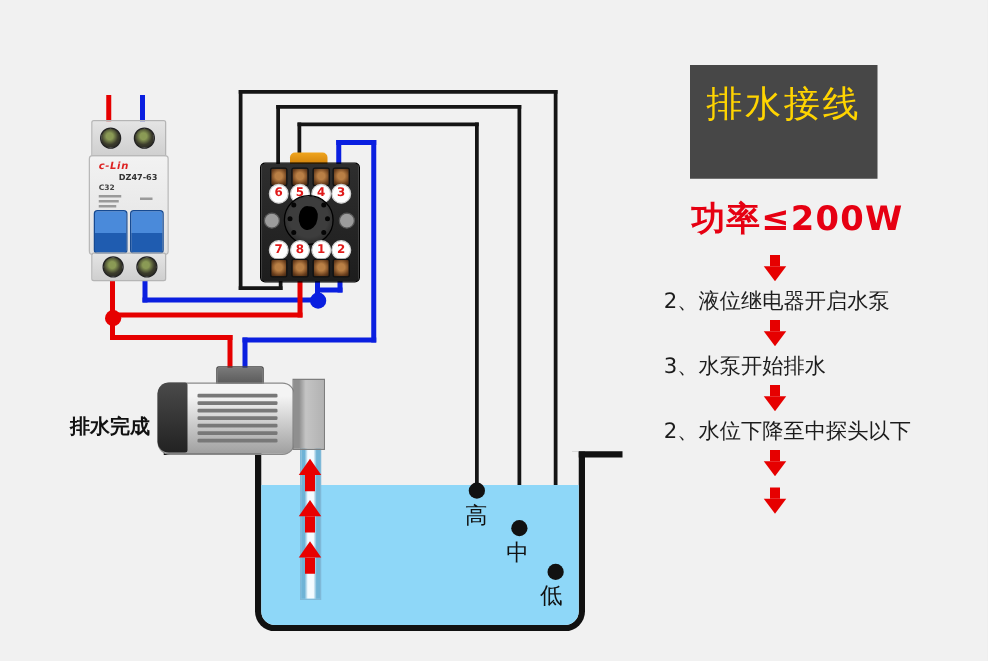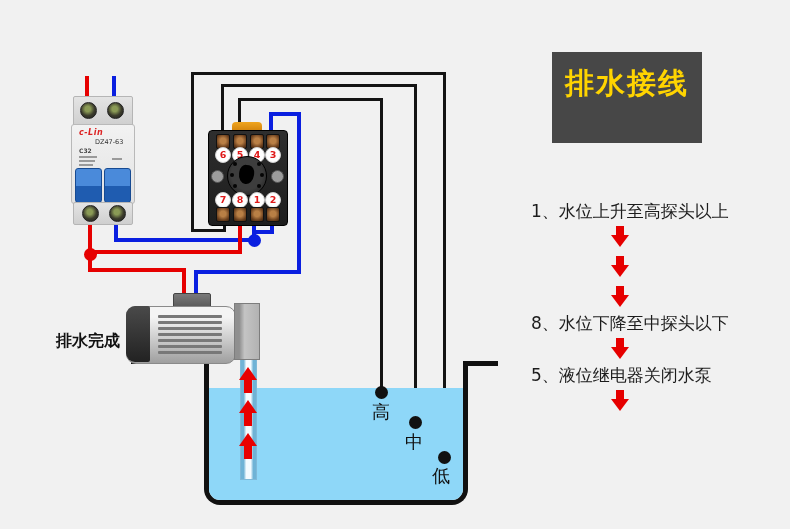--- a/index.html
+++ b/index.html
@@ -14,21 +14,21 @@
   .dot-red{background:#e60000;}
   .dot-blue{background:#0a1fe0;}
 
   
   .cb-term{position:absolute;background:linear-gradient(180deg,#e4e4e4,#cfcfcf);border:1px solid #b5b5b5;border-radius:2px;}
   .cb-screw{position:absolute;width:15px;height:15px;border-radius:50%;
     background:radial-gradient(circle at 45% 40%, #8a9a55 0 22%, #3c3c2c 55%, #1c1c1c 100%);
     border:1px solid #222;}
   .cb-body{position:absolute;background:linear-gradient(180deg,#f2f2f2,#e2e2e2);border:1px solid #b9b9b9;border-radius:3px;}
   .cb-brand{position:absolute;left:7px;top:3px;color:#d22;font-size:8px;font-weight:bold;font-style:italic;letter-spacing:.5px;}
-  .cb-model{position:absolute;left:7px;top:13px;color:#333;font-size:6.5px;font-weight:normal;padding-left:16px;}
+  .cb-model{position:absolute;left:7px;top:13px;color:#333;font-size:6.5px;font-weight:bold;padding-left:16px;}
   .cb-rating{position:absolute;left:7px;top:22px;color:#444;font-size:6px;font-weight:bold;}
   .cb-micro{position:absolute;background:#9a9a9a;height:2px;}
   .cb-handle{position:absolute;width:25px;height:33px;border-radius:3px;
     background:linear-gradient(180deg,#4a8ada 0 52%,#1f5cb0 52% 100%);border:1px solid #164a92;}
 
   
   .sk-body{position:absolute;background:linear-gradient(180deg,#2e2e2e,#1d1d1d);border:1px solid #000;border-radius:4px;}
   .sk-tab{position:absolute;background:linear-gradient(180deg,#f0a51e,#c87806);border-radius:4px 4px 0 0;}
   .sk-screw{position:absolute;width:12px;height:13px;border-radius:2px;
     background:radial-gradient(circle at 50% 45%, #b97f45 0 30%, #6b3f1d 70%, #3a220f 100%);border:1px solid #111;}
@@ -58,21 +58,21 @@
   
   #pipe{position:absolute;background:linear-gradient(90deg,#6fb3d6 0 18%,#f4fbff 35% 65%,#6fb3d6 82% 100%);
     border:1px solid #7fb9d8;}
   .up-arrow{position:absolute;width:18px;}
   .up-arrow .head{width:0;height:0;border-left:9px solid transparent;border-right:9px solid transparent;
     border-bottom:13px solid #e80000;}
   .up-arrow .stem{width:8px;height:13px;background:#e80000;margin:0 auto;}
 
   
   #title-box{position:absolute;background:#474747;text-align:center;}
-  #title-main{margin-top:12px;font-size:29px;font-weight:bold;color:#ffd400;letter-spacing:2px;}
+  #title-main{margin-top:12px;font-size:29px;font-weight:normal;color:#ffd400;letter-spacing:2px;}
   #title-sub{margin-top:3px;font-size:24px;font-weight:bold;color:#ffd400;letter-spacing:1px;}
   #power-note{position:absolute;font-size:27px;font-weight:bold;color:#e60012;letter-spacing:1px;}
   #steps{position:absolute;display:flex;flex-direction:column;}
   .step-line{font-size:17px;color:#1c1c1c;height:22px;line-height:22px;white-space:nowrap;}
   .down-arrow{margin:4px 0 5px 80px;width:18px;}
   .down-arrow .stem{width:8px;height:9px;background:#e60000;margin:0 auto;}
   .down-arrow .head{width:0;height:0;border-left:9px solid transparent;border-right:9px solid transparent;
     border-top:12px solid #e60000;}
 
   .label{position:absolute;color:#111;}
@@ -208,40 +208,41 @@
   <div class="pump-fin" style="left:158px;top:333px;width:64px;"></div>
   <div class="pump-fin" style="left:158px;top:339px;width:64px;"></div>
   <div class="pump-fin" style="left:158px;top:345px;width:64px;"></div>
   <div class="pump-fin" style="left:158px;top:351px;width:64px;"></div>
   <div class="pump-head" style="left:234px;top:303px;width:24px;height:55px;"></div>
   <div class="label" style="left:56px;top:331px;font-size:16px;font-weight:bold;">排水完成</div>
 
   <div id="title-box" style="left:552px;top:52px;width:150px;height:91px;">
     <div id="title-main">排水接线</div>
   </div>
+  <div id="power-note" style="left:553px;top:157px;">功率≤200W</div>
 
   <div id="steps" style="left:531px;top:200px;width:255px;">
-    <div class="step-line">1、水位上升至高探头以上</div>
-    <div class="down-arrow">
-        <div class="stem"></div>
-        <div class="head"></div>
-      </div>
-    <div class="down-arrow">
-        <div class="stem"></div>
-        <div class="head"></div>
-      </div>
-    <div class="down-arrow">
-        <div class="stem"></div>
-        <div class="head"></div>
-      </div>
-    <div class="step-line">8、水位下降至中探头以下</div>
-    <div class="down-arrow">
-        <div class="stem"></div>
-        <div class="head"></div>
-      </div>
-    <div class="step-line">5、液位继电器关闭水泵</div>
+    <div class="down-arrow">
+        <div class="stem"></div>
+        <div class="head"></div>
+      </div>
+    <div class="step-line">2、液位继电器开启水泵</div>
+    <div class="down-arrow">
+        <div class="stem"></div>
+        <div class="head"></div>
+      </div>
+    <div class="step-line">3、水泵开始排水</div>
+    <div class="down-arrow">
+        <div class="stem"></div>
+        <div class="head"></div>
+      </div>
+    <div class="step-line">2、水位下降至中探头以下</div>
+    <div class="down-arrow">
+        <div class="stem"></div>
+        <div class="head"></div>
+      </div>
     <div class="down-arrow">
         <div class="stem"></div>
         <div class="head"></div>
       </div>
   </div>
 
 </div>
 
 </body></html>

